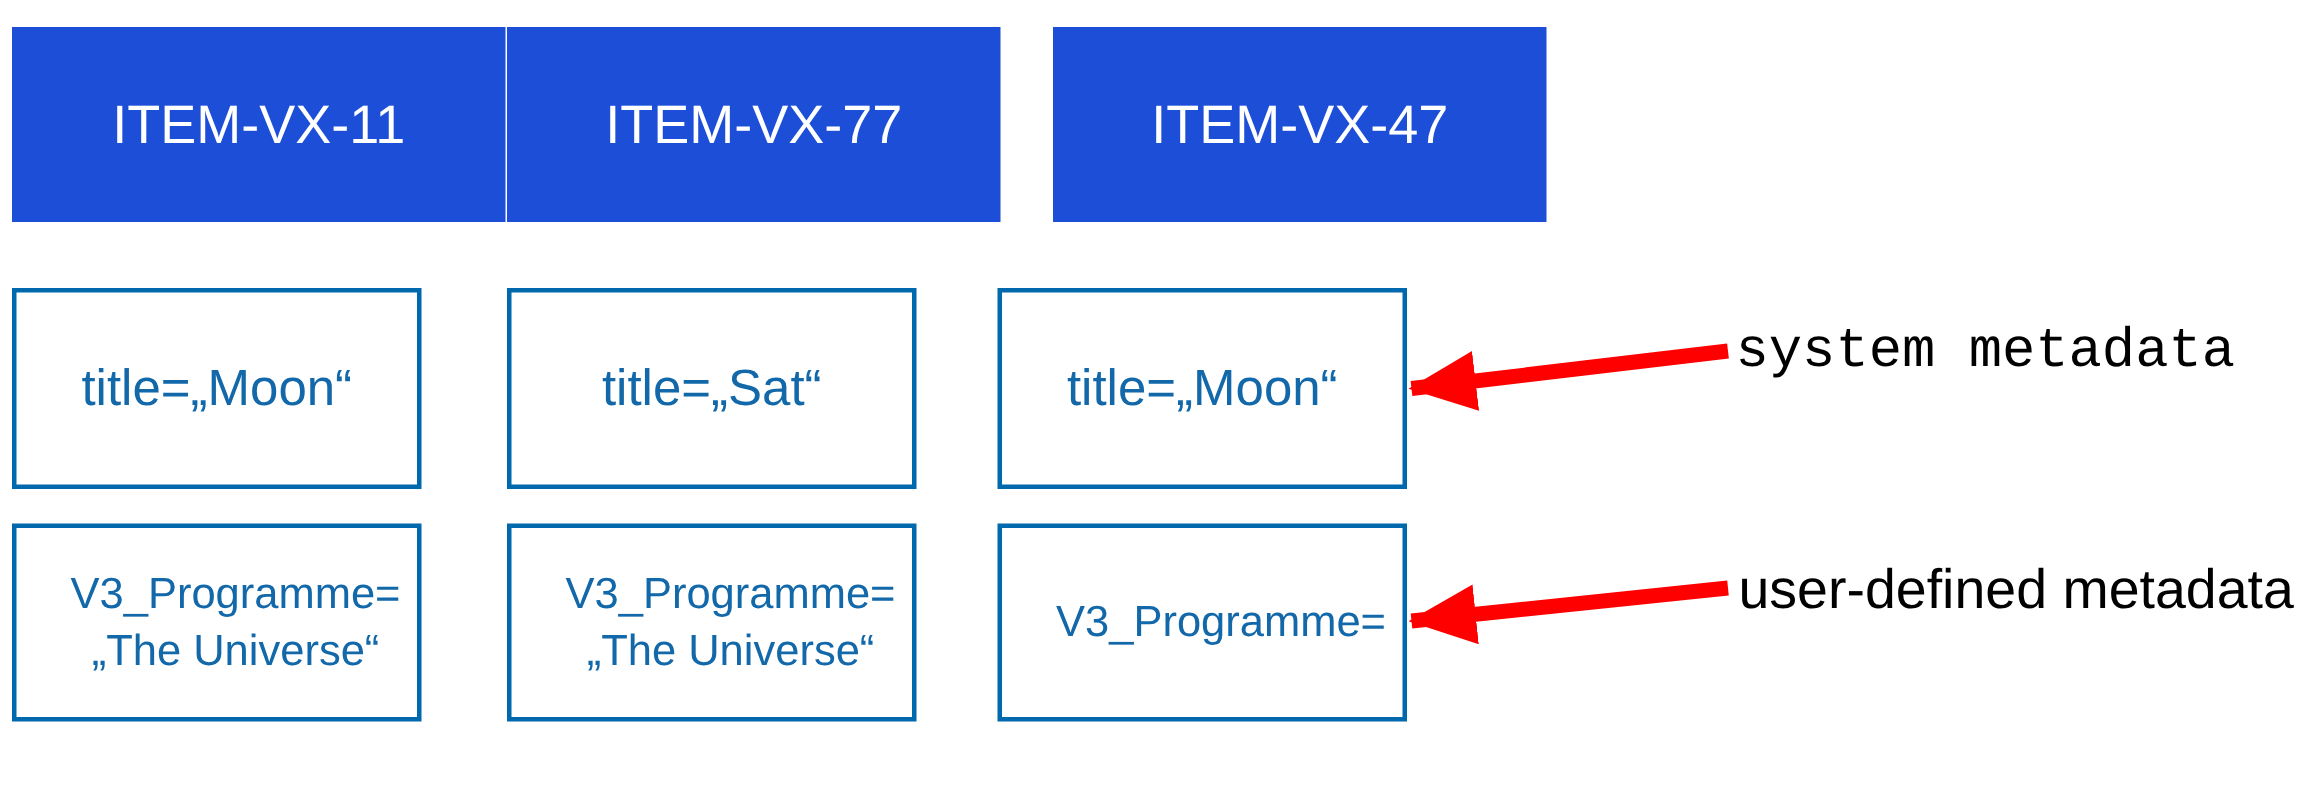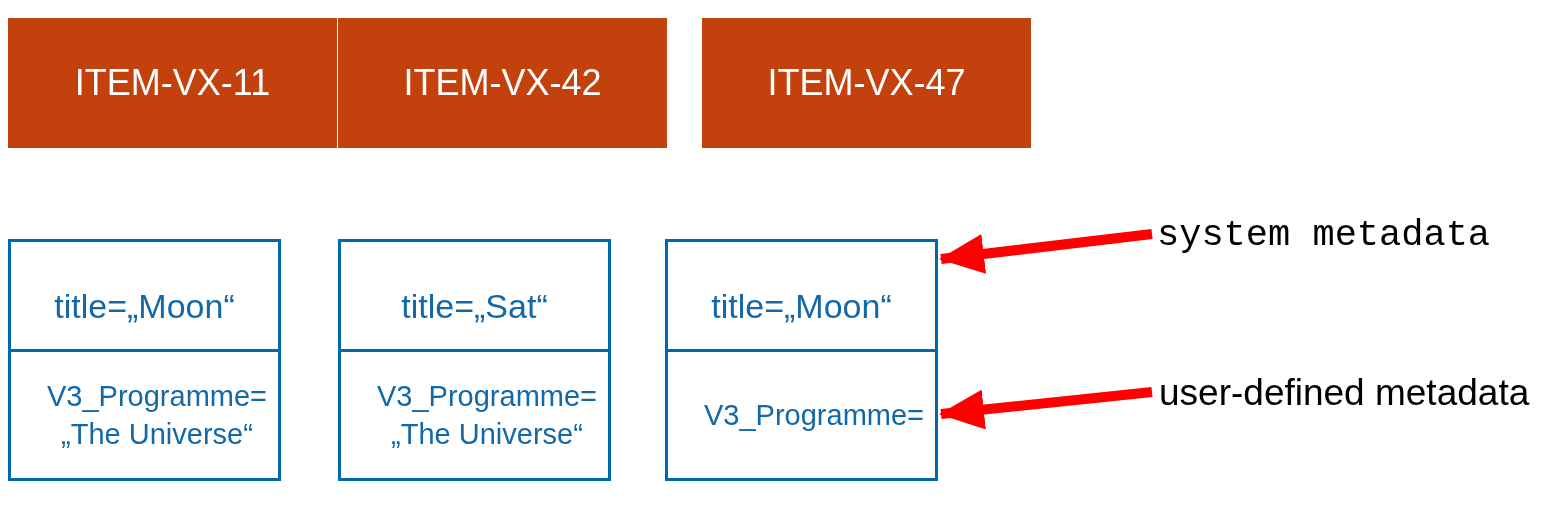--- a/index.html
+++ b/index.html
@@ -9,21 +9,21 @@
     height: 528px;
     background: #ffffff;
     font-family: "Liberation Sans", sans-serif;
     overflow: hidden;
   }
   .header-box {
     position: absolute;
     top: 18px;
     width: 329px;
     height: 130px;
-    background: #c2410c;
+    background: #1d4ed8;
     color: #ffffff;
     display: flex;
     align-items: center;
     justify-content: center;
     font-size: 36px;
   }
   .meta-box {
     position: absolute;
     width: 273px;
     box-sizing: border-box;
@@ -33,21 +33,20 @@
     display: flex;
     flex-direction: column;
     align-items: center;
     justify-content: center;
     text-align: center;
   }
   .title-box {
     top: 192px;
     height: 134px;
     font-size: 34px;
-    margin-top: 47px;
   }
   .prog-box {
     top: 349px;
     height: 132px;
     font-size: 29px;
     line-height: 38px;
     padding-left: 25px;
   }
   .annotation {
     position: absolute;
@@ -75,21 +74,21 @@
   </div>
   <div class="meta-box title-box" style="left:8px">
     <span>title=„Moon“</span>
   </div>
   <div class="meta-box prog-box" style="left:8px">
     <div>V3_Programme=</div>
     <div>„The Universe“</div>
   </div>
 
   <div class="header-box" style="left:338px">
-    <span>ITEM-VX-42</span>
+    <span>ITEM-VX-77</span>
   </div>
   <div class="meta-box title-box" style="left:338px">
     <span>title=„Sat“</span>
   </div>
   <div class="meta-box prog-box" style="left:338px">
     <div>V3_Programme=</div>
     <div>„The Universe“</div>
   </div>
 
   <div class="header-box" style="left:702px">

